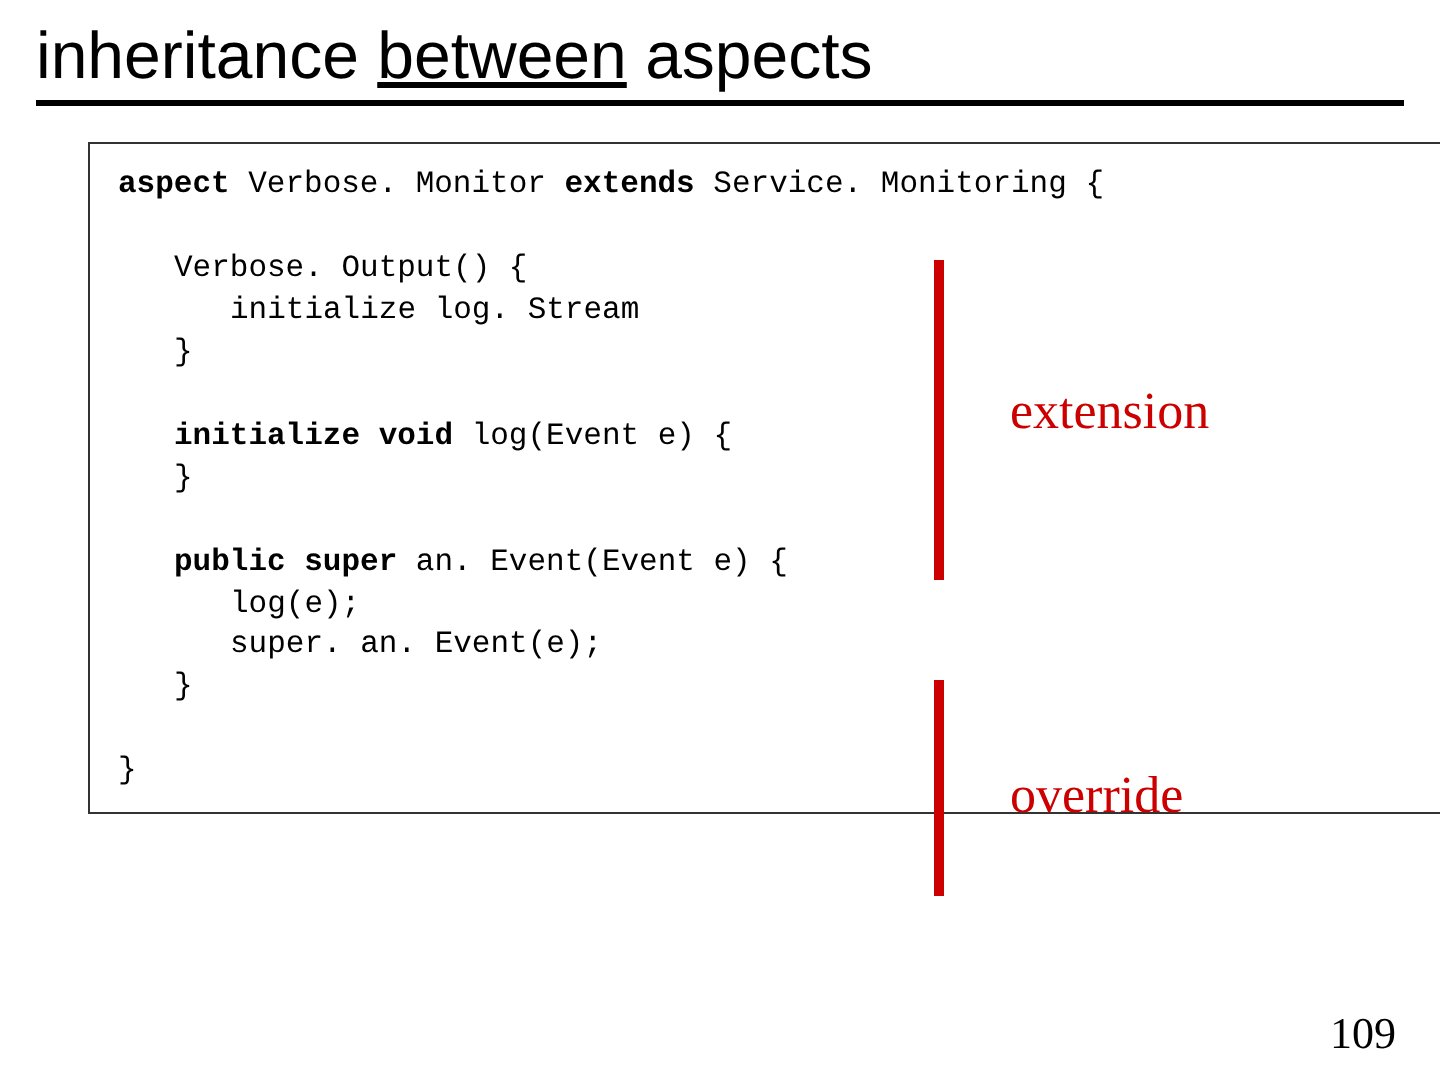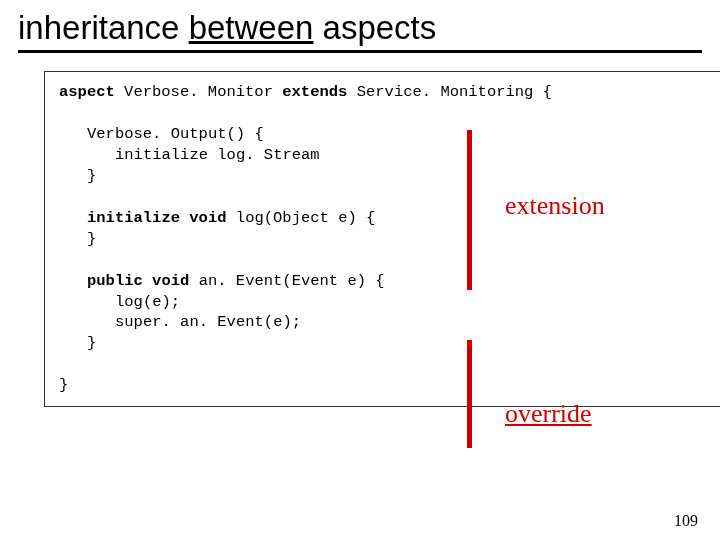--- a/index.html
+++ b/index.html
@@ -60,21 +60,21 @@
   .bar {
     position: absolute;
     width: 5px;
     background: #cc0000;
   }
   .pagenum {
     position: absolute;
     right: 22px;
     bottom: 10px;
     font-family: "Comic Sans MS", cursive;
-    font-size: 16px;
+    font-size: 22px;
     color: #000;
   }
 </style>
 </head>
 <body>
 
 <div class="slide">
 
   <div class="title">
     <span>inheritance</span>
@@ -86,34 +86,34 @@
   <div class="codebox">
     <div class="ind0">
       <span class="kw">aspect</span><span> Verbose. Monitor </span><span class="kw">extends</span><span> Service. Monitoring {</span>
     </div>
     <div class="blank"></div>
     <div class="ind1">Verbose. Output() {</div>
     <div class="ind2 it">initialize log. Stream</div>
     <div class="ind1">}</div>
     <div class="blank"></div>
     <div class="ind1">
-      <span class="kw">initialize void</span><span> log(Object e) {</span>
+      <span class="kw">initialize void</span><span> log(Event e) {</span>
     </div>
     <div class="ind1">}</div>
     <div class="blank"></div>
     <div class="ind1">
-      <span class="kw">public void</span><span> an. Event(Event e) {</span>
+      <span class="kw">public super</span><span> an. Event(Event e) {</span>
     </div>
     <div class="ind2">log(e);</div>
     <div class="ind2">super. an. Event(e);</div>
     <div class="ind1">}</div>
     <div class="blank"></div>
     <div class="ind0">}</div>
 
     <div class="bar" style="left:422px; top:58px; height:160px;"></div>
     <div class="bar" style="left:422px; top:268px; height:108px;"></div>
 
     <div class="annot" style="left:460px; top:116px;">extension</div>
-    <div class="annot" style="left:460px; top:324px;text-decoration:underline;">override</div>
+    <div class="annot" style="left:460px; top:308px;">override</div>
   </div>
 
   <div class="pagenum">109</div>
 </div>
 
 </body></html>

